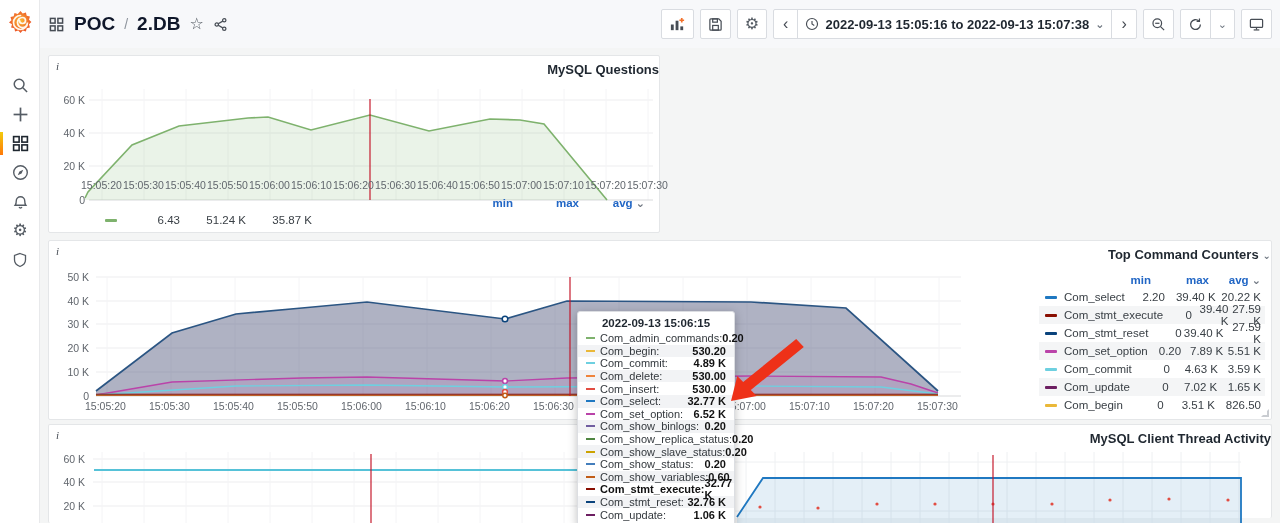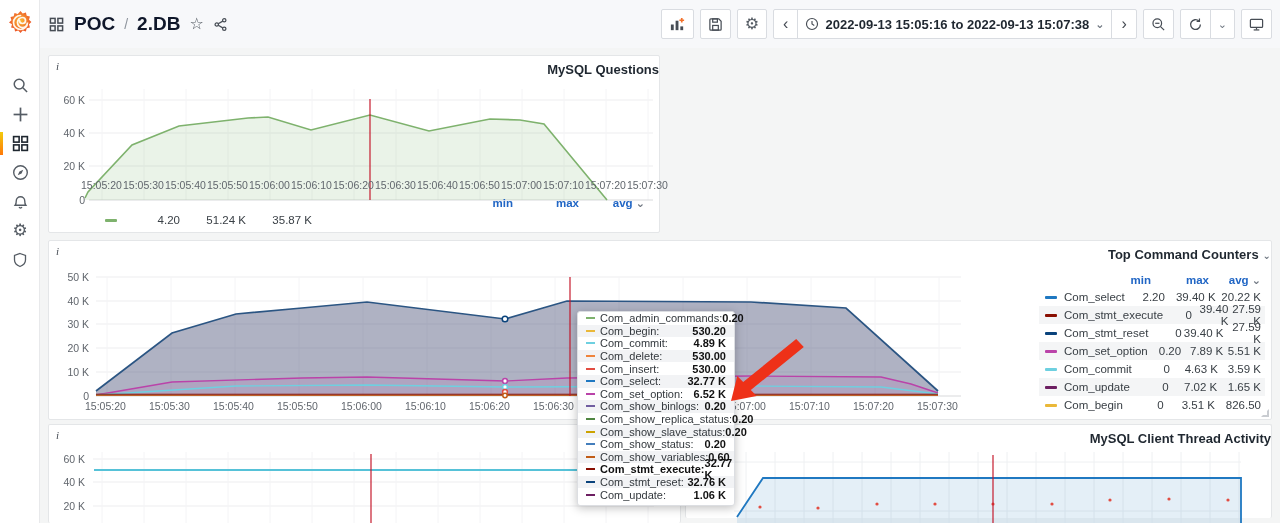--- a/index.html
+++ b/index.html
@@ -271,21 +271,21 @@
   <span class="xtick" style="left:494px;top:123px;width:42px">15:07:10</span>
   <span class="xtick" style="left:536px;top:123px;width:42px">15:07:20</span>
   <span class="xtick" style="left:578px;top:123px;width:42px">15:07:30</span>
   <div class="lg1-hdr">
     <span class="c-min">min</span>
     <span class="c-max">max</span>
     <span class="c-avg"><span>avg</span> <span class="caret">⌄</span></span>
   </div>
   <div class="lg1-row">
     <span class="swatch" style="background-color: rgb(126, 178, 109);"></span>
-    <span class="c-min">4.20</span>
+    <span class="c-min">6.43</span>
     <span class="c-max">51.24 K</span>
     <span class="c-avg">35.87 K</span>
   </div>
 </div>
 
 <div class="panel p2">
   <span class="info-i">i</span>
   <div class="ptitle"><span>Top Command Counters</span><span class="caret">⌄</span></div>
   <svg class="chart" width="1224" height="180" viewBox="0 0 1224 180">
     <g stroke="#ededef" stroke-width="1">
@@ -480,20 +480,21 @@
         <circle cx="366" cy="79" r="1.6"></circle>
         <circle cx="424" cy="75" r="1.6"></circle>
         <circle cx="483" cy="74" r="1.6"></circle>
         <circle cx="542" cy="75" r="1.6"></circle>
     </g>
     <line x1="307" y1="30" x2="307" y2="99" stroke="#C4162A" stroke-width="1.3" opacity="0.9"></line>
   </svg>
 </div>
 
 <div class="tooltip">
+  <div class="tt-head">2022-09-13 15:06:15</div>
   <div class="tt-rows">
     <div class="tt-row">
         <span class="tt-swatch" style="background-color: rgb(126, 178, 109);"></span>
         <span class="tt-label">Com_admin_commands:</span>
         <span class="tt-val">0.20</span>
       </div>
     <div class="tt-row">
         <span class="tt-swatch" style="background-color: rgb(234, 184, 57);"></span>
         <span class="tt-label">Com_begin:</span>
         <span class="tt-val">530.20</span>

